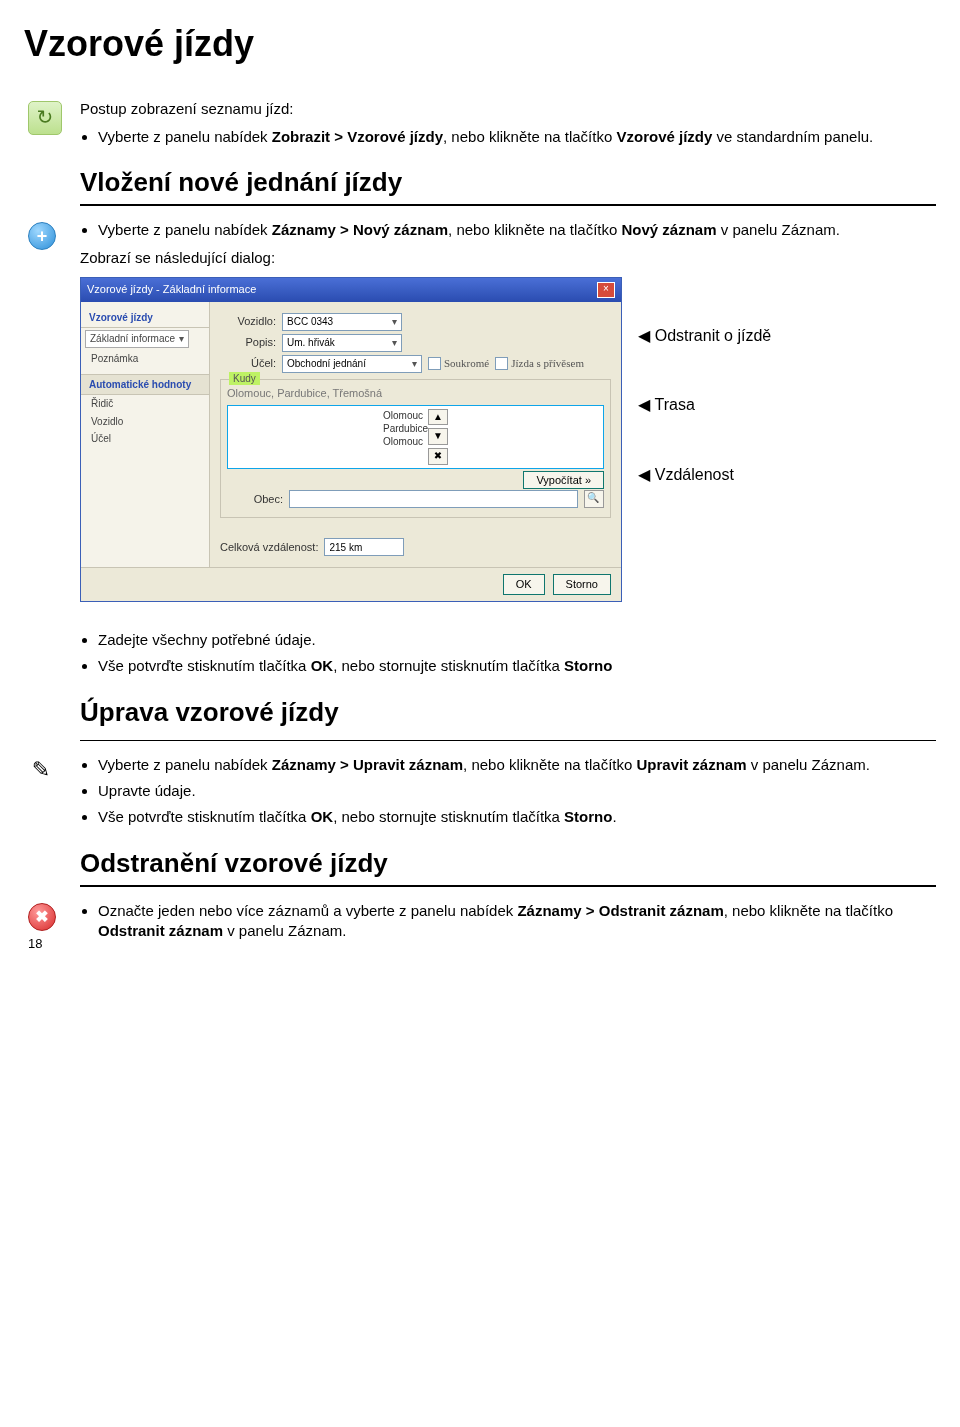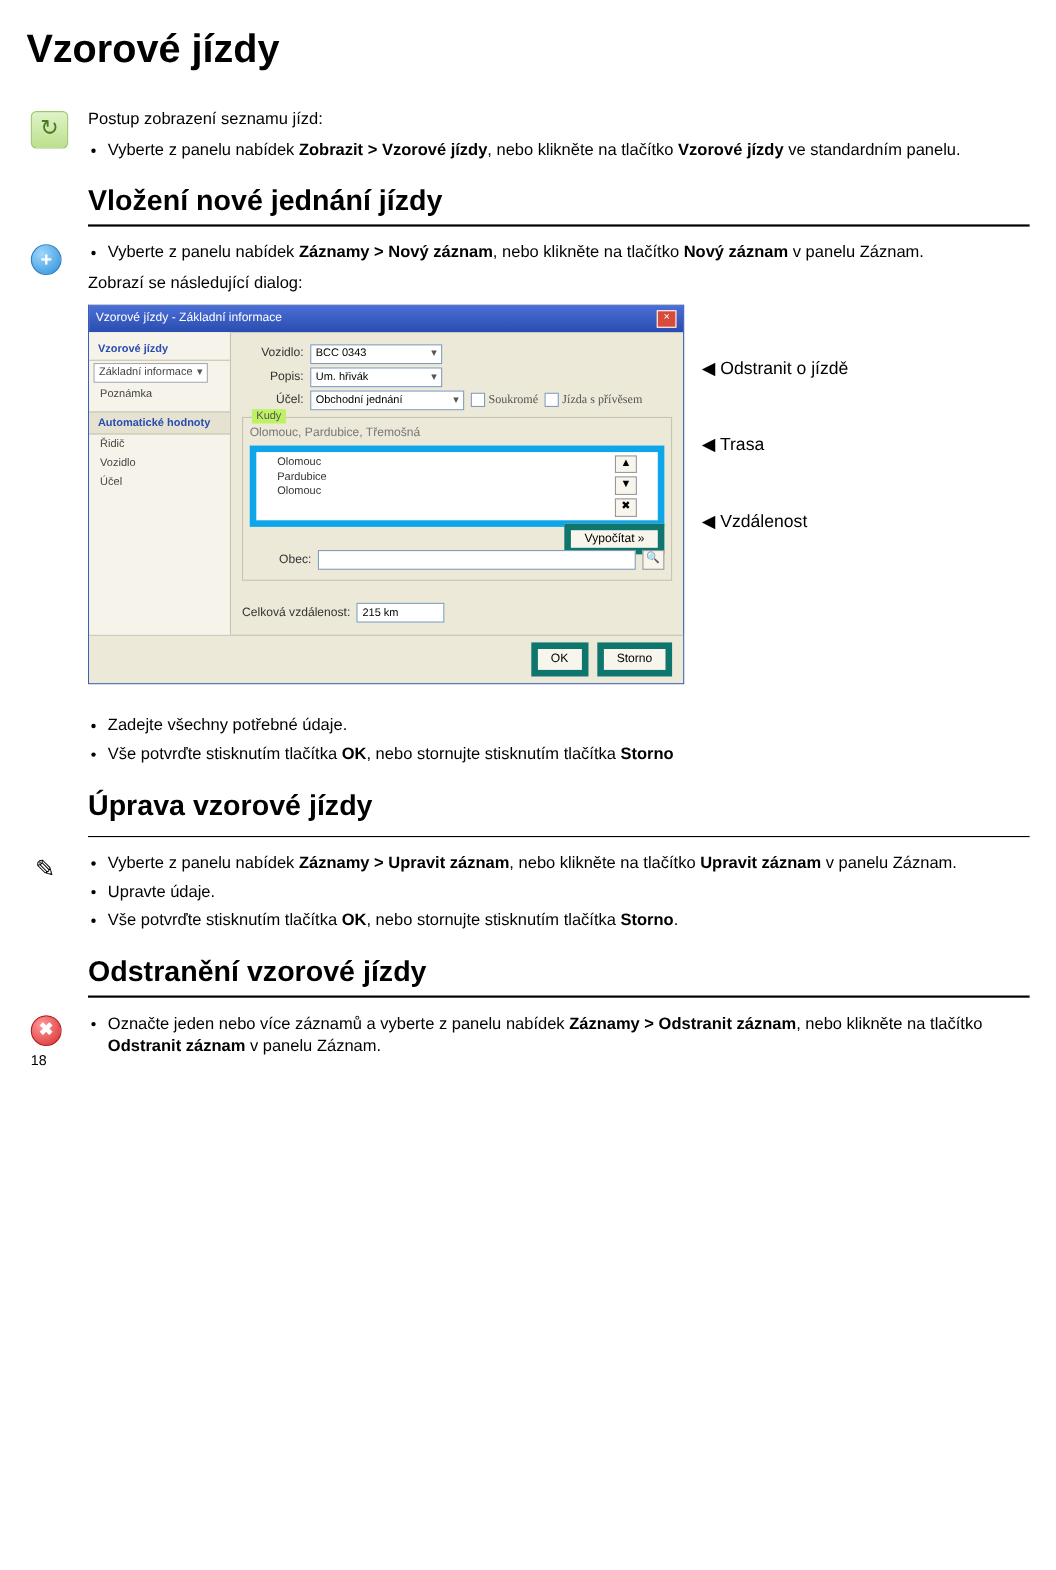--- a/index.html
+++ b/index.html
@@ -112,26 +112,26 @@
   }
   .sel { justify-content: space-between; }
   .sel::after { content: "▾"; color: #555; margin-left: 4px; }
   .chk { display: inline-flex; align-items: center; gap: 3px; color: #555; font-family: Liberation Serif, serif; }
   .chk::before { content: ""; width: 11px; height: 11px; border: 1px solid #7f9db9; background: #fff; display: inline-block; }
   .group {
     border: 1px solid #c8c4b4; margin-top: 6px; padding: 6px;
     position: relative;
   }
   .group-title { position: absolute; top: -8px; left: 8px; background: #bef264; padding: 0 4px; color: #555; font-size: 10px; }
-  .route-box { background: #fff; border: 6px solid #0ea5e9; height: 56px; padding: 3px 19px; display: flex; justify-content: space-between; }
+  .route-box { background: #fff; border: 1px solid #0ea5e9; height: 56px; padding: 3px 19px; display: flex; justify-content: center; }
   .route-list { font-size: 10px; color: #333; line-height: 1.3; }
   .route-btns { display: flex; flex-direction: column; gap: 3px; }
   .tiny-btn { width: 18px; height: 16px; border: 1px solid #999; background: #f7f5ec; text-align: center; font-size: 10px; line-height: 14px; }
   .btn {
-    border: 6px solid #0f766e; background: #f7f5ec;
+    border: 1px solid #0f766e; background: #f7f5ec;
     padding: 2px 12px; font-size: 11px;
   }
   .dlg-footer {
     border-top: 1px solid #c8c4b4;
     padding: 6px 10px;
     display: flex; justify-content: flex-end; gap: 8px;
     background: #ece9d8;
   }
   .callouts { display: flex; flex-direction: column; gap: 48px; padding-top: 48px; font-size: 16px; }
   .callout::before { content: "◀ "; }

